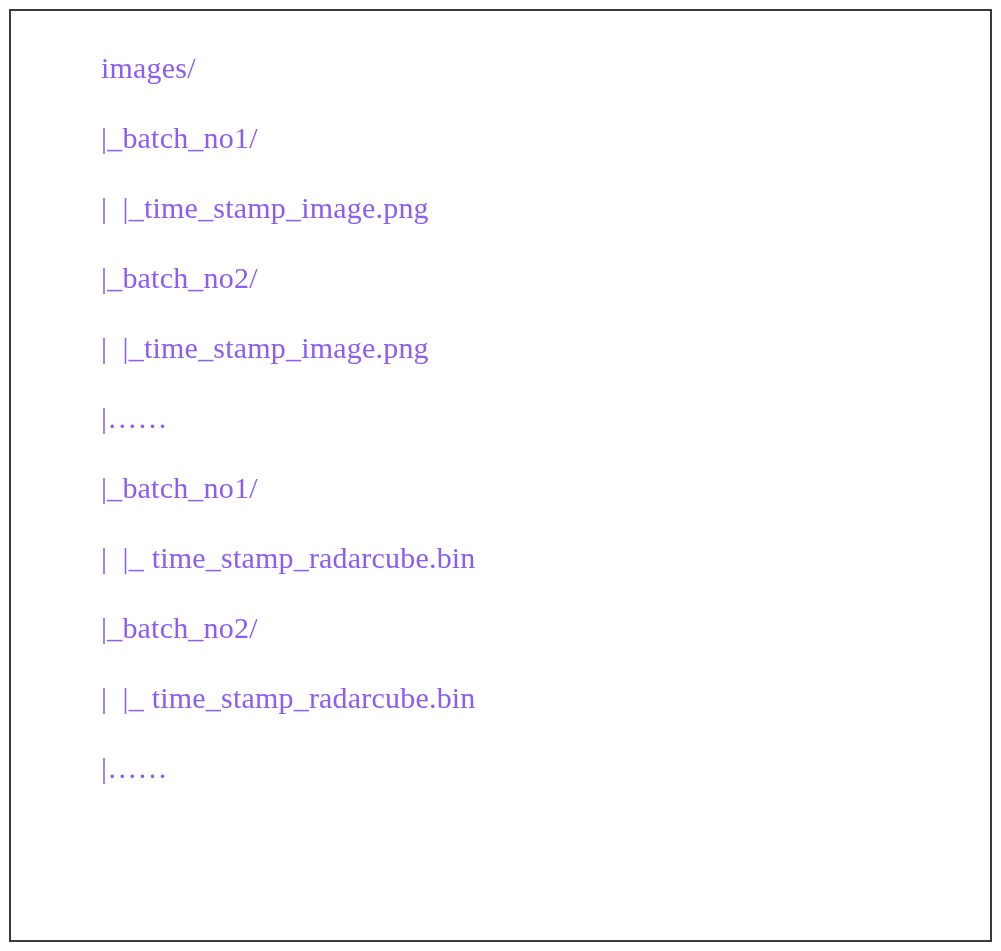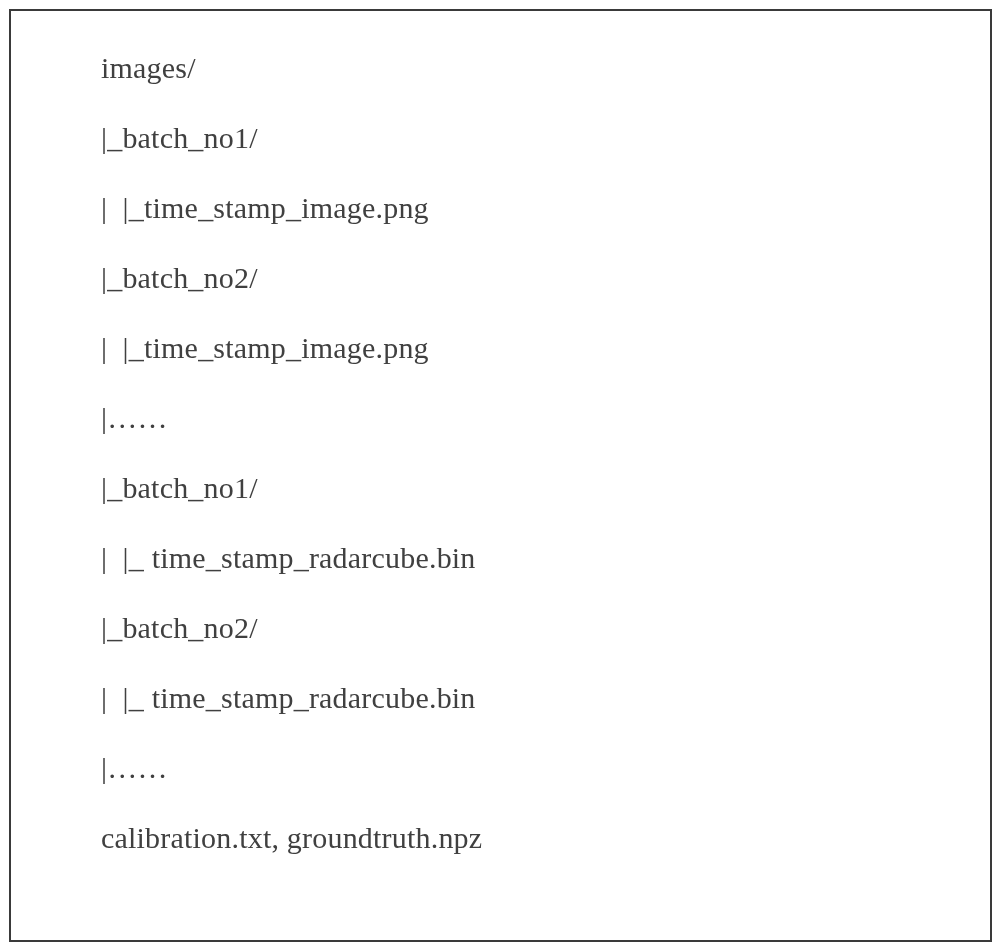--- a/index.html
+++ b/index.html
@@ -30,21 +30,21 @@
   }
   .tree {
     list-style: none;
     margin: 0;
     padding: 0 0 0 90px;
   }
   .tree-line {
     font-family: "Liberation Serif", serif;
     font-size: 30px;
     line-height: 70px;
-    color: #404040;
+    color: #8b5cf6;
     white-space: pre;
     letter-spacing: 0.2px;
   }
 </style>
 </head>
 <body>
 
 <div class="page">
   <div class="frame">
     <ul class="tree">
@@ -52,16 +52,15 @@
       <li class="tree-line">|_batch_no1/</li>
       <li class="tree-line">|  |_time_stamp_image.png</li>
       <li class="tree-line">|_batch_no2/</li>
       <li class="tree-line">|  |_time_stamp_image.png</li>
       <li class="tree-line">|……</li>
       <li class="tree-line">|_batch_no1/</li>
       <li class="tree-line">|  |_ time_stamp_radarcube.bin</li>
       <li class="tree-line">|_batch_no2/</li>
       <li class="tree-line">|  |_ time_stamp_radarcube.bin</li>
       <li class="tree-line">|……</li>
-      <li class="tree-line">calibration.txt, groundtruth.npz</li>
     </ul>
   </div>
 </div>
 
 </body></html>

